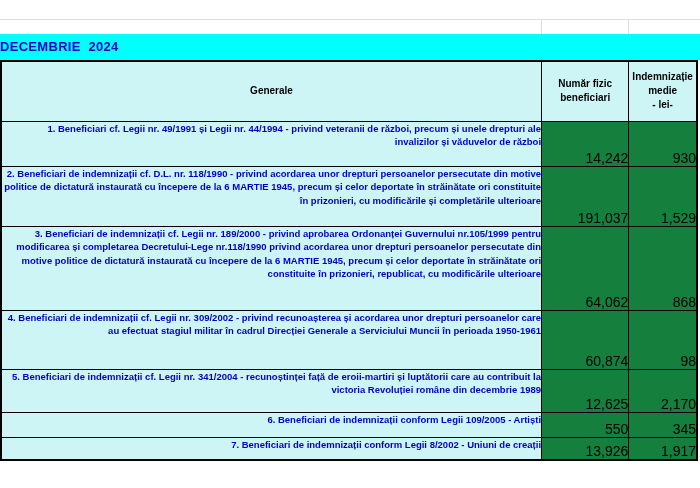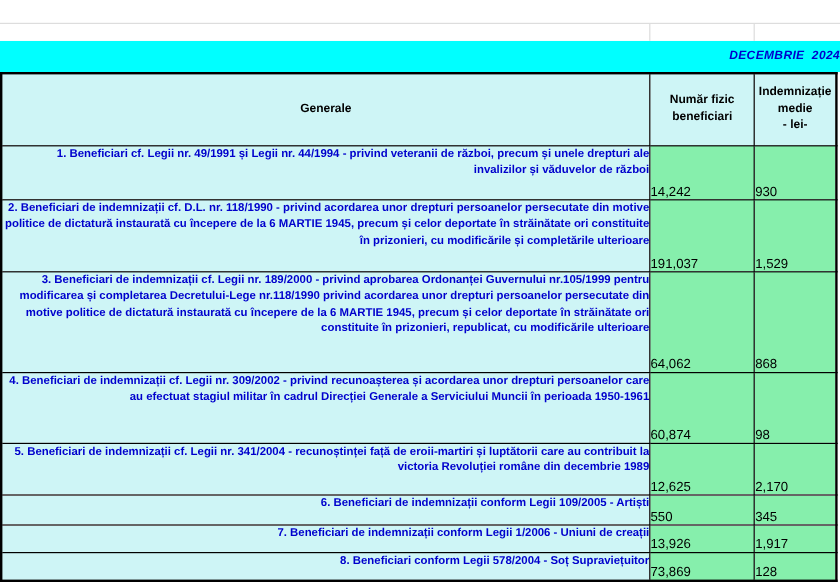--- a/index.html
+++ b/index.html
@@ -38,26 +38,25 @@
     position: absolute; top: 1px; bottom: 0; width: 1px;
     background: var(--gridline);
   }
   .gridband .v1 { left: 541px; }
   .gridband .v2 { left: 628px; }
   .banner {
     height: 26px;
     background: var(--banner-bg);
     color: var(--text-blue);
     font-weight: bold;
-    font-size: 10px;
-    text-align: right;
+    font-size: 13px;
+    text-align: left;
     line-height: 26px;
     white-space: pre;
     letter-spacing: 0.3px;
-    font-style: italic;
   }
   table.report {
     border-collapse: collapse;
     table-layout: fixed;
     width: 698px;
     border: 2px solid var(--border);
   }
   table.report th, table.report td {
     border: 1px solid var(--border);
     overflow: hidden;
@@ -77,23 +76,24 @@
     background: var(--cell-bg);
     color: var(--text-blue);
     font-weight: bold;
     font-size: 9.5px;
     line-height: 13.5px;
     vertical-align: top;
     text-align: right;
     padding: 2px 4px 0 4px;
   }
   td.num {
-    background: #86efac;
+    background: #15803d;
     color: #000;
-    font-size: 11px;
+    font-size: 14px;
+    text-align: right;
     vertical-align: bottom;
     padding: 0 3px 1px 0;
     font-weight: normal;
   }
   .hdr-line { display: block; }
   tr.h45 { height: 45px; }
   tr.h60 { height: 60px; }
   tr.h84 { height: 84px; }
   tr.h59 { height: 59px; }
   tr.h43 { height: 43px; }
@@ -157,23 +157,18 @@
     <td class="cat">5. Beneficiari de indemnizații cf. Legii nr. 341/2004 - recunoștinței față de eroii-martiri și luptătorii care au contribuit la victoria Revoluției române din decembrie 1989</td>
     <td class="num">12,625</td>
     <td class="num">2,170</td>
   </tr>
   <tr class="h25">
     <td class="cat">6. Beneficiari de indemnizații conform Legii 109/2005 - Artiști</td>
     <td class="num">550</td>
     <td class="num">345</td>
   </tr>
   <tr class="h23">
-    <td class="cat">7. Beneficiari de indemnizații conform Legii 1/2006 - Uniuni de creații</td>
+    <td class="cat">7. Beneficiari de indemnizații conform Legii 8/2002 - Uniuni de creații</td>
     <td class="num">13,926</td>
     <td class="num">1,917</td>
-  </tr>
-  <tr class="h24">
-    <td class="cat">8. Beneficiari conform Legii 578/2004 - Soț Supraviețuitor</td>
-    <td class="num">73,869</td>
-    <td class="num">128</td>
   </tr>
 </tbody>
   </table>
 
 </body></html>

